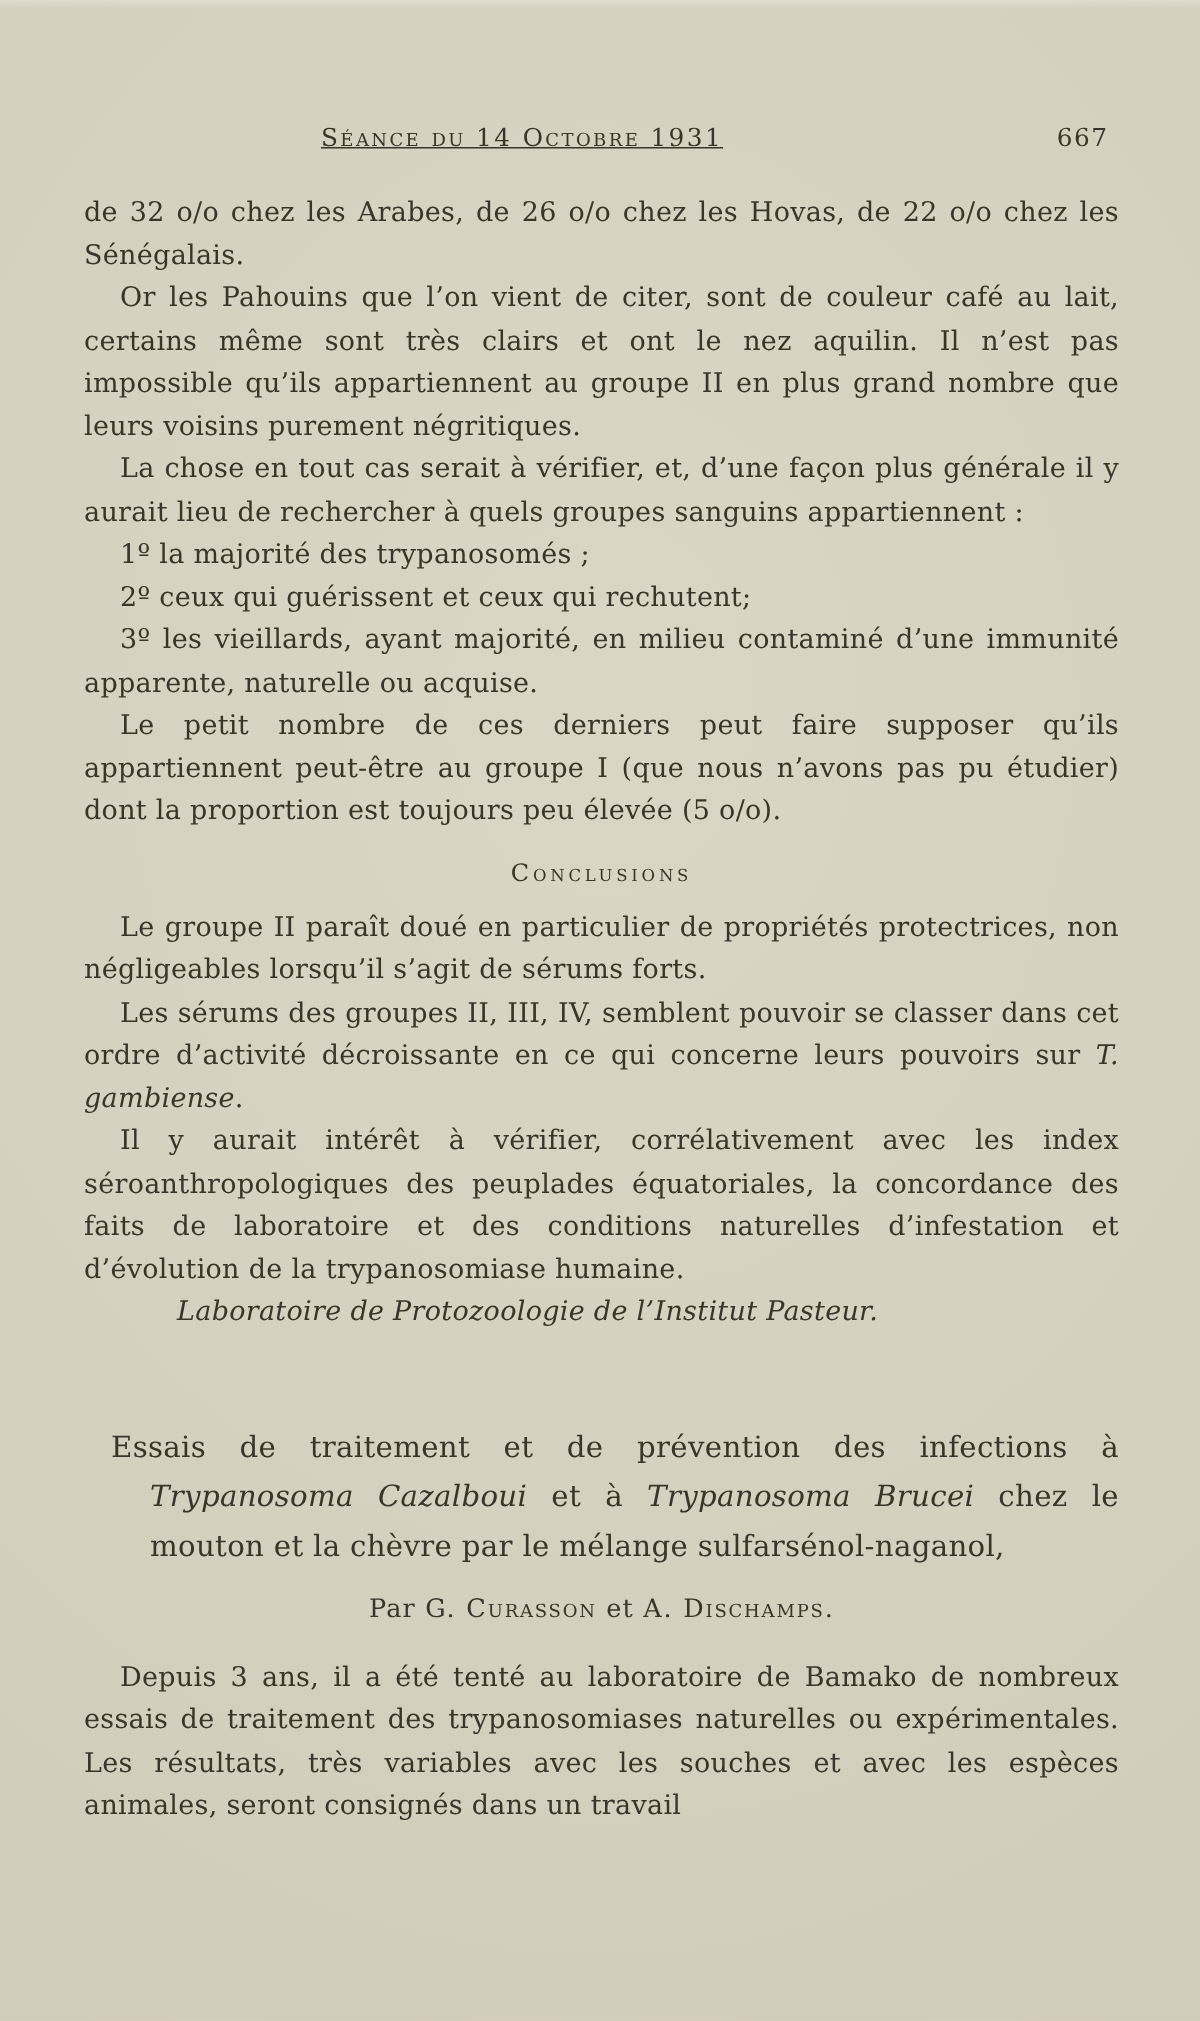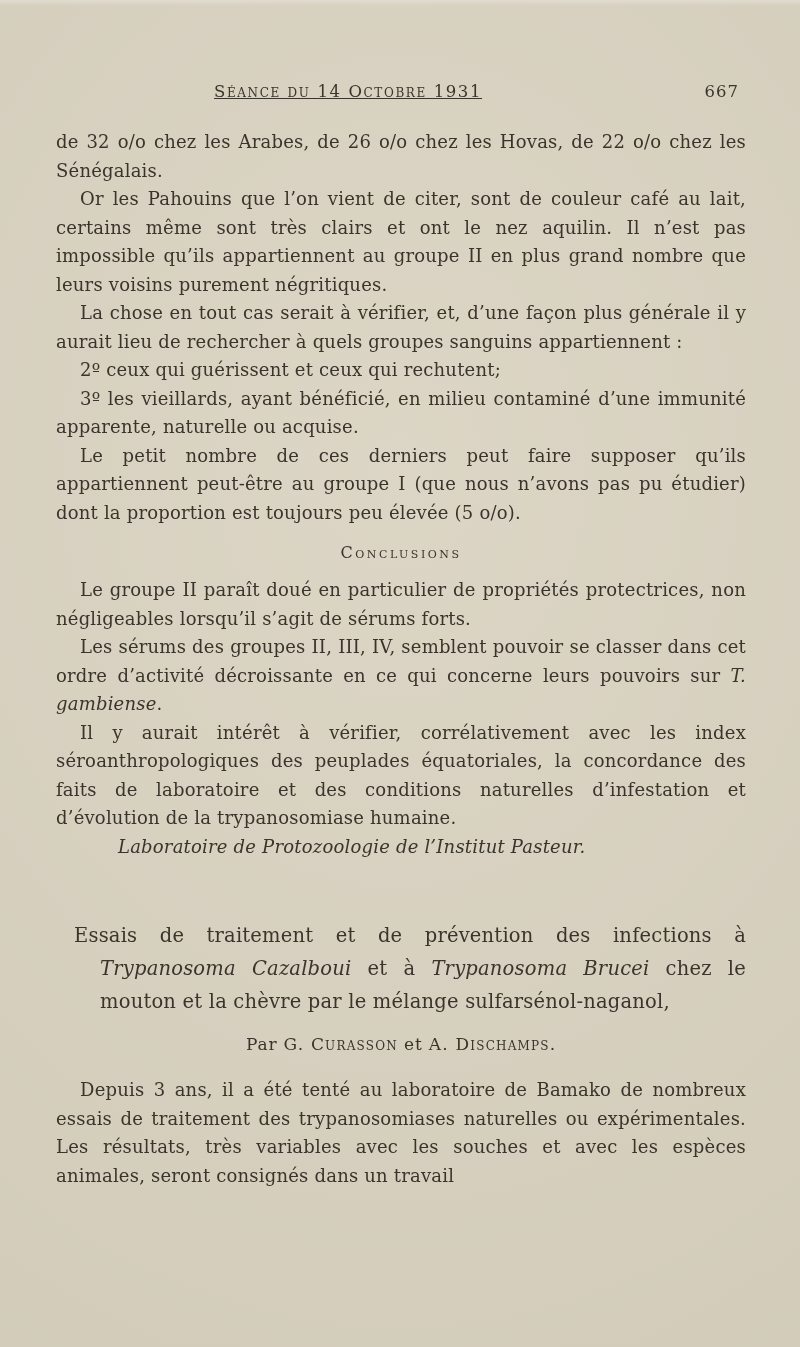--- a/index.html
+++ b/index.html
@@ -94,22 +94,23 @@
 
     <div class="running-head">
       <span class="rh-title">Séance du 14 Octobre 1931</span>
       <span class="rh-page">667</span>
     </div>
 
     <p class="body-p no-indent">de 32 o/o chez les Arabes, de 26 o/o chez les Hovas, de 22 o/o chez les Sénégalais.</p>
     <p class="body-p">Or les Pahouins que l’on vient de citer, sont de couleur café au lait, certains même sont très clairs et ont le nez aquilin. Il n’est pas impossible qu’ils appartiennent au groupe II en plus grand nombre que leurs voisins purement négritiques.</p>
     <p class="body-p">La chose en tout cas serait à vérifier, et, d’une façon plus générale il y aurait lieu de rechercher à quels groupes sanguins appartiennent :</p>
 
+    <p class="body-p">1º la majorité des trypanosomés ;</p>
     <p class="body-p">2º ceux qui guérissent et ceux qui rechutent;</p>
-    <p class="body-p">3º les vieillards, ayant bénéficié, en milieu contaminé d’une immunité apparente, naturelle ou acquise.</p>
+    <p class="body-p">3º les vieillards, ayant majorité, en milieu contaminé d’une immunité apparente, naturelle ou acquise.</p>
 
     <p class="body-p">Le petit nombre de ces derniers peut faire supposer qu’ils appartiennent peut-être au groupe I (que nous n’avons pas pu étudier) dont la proportion est toujours peu élevée (5 o/o).</p>
 
     <h3 class="section-heading">Conclusions</h3>
 
     <p class="body-p">Le groupe II paraît doué en particulier de propriétés protectrices, non négligeables lorsqu’il s’agit de sérums forts.</p>
     <p class="body-p"><span>Les sérums des groupes II, III, IV, semblent pouvoir se classer dans cet ordre d’activité décroissante en ce qui concerne leurs pouvoirs sur </span><span class="italic">T. gambiense</span><span>.</span></p>
     <p class="body-p">Il y aurait intérêt à vérifier, corrélativement avec les index séroanthropologiques des peuplades équatoriales, la concordance des faits de laboratoire et des conditions naturelles d’infestation et d’évolution de la trypanosomiase humaine.</p>
 
     <p class="signature">Laboratoire de Protozoologie de l’Institut Pasteur.</p>

